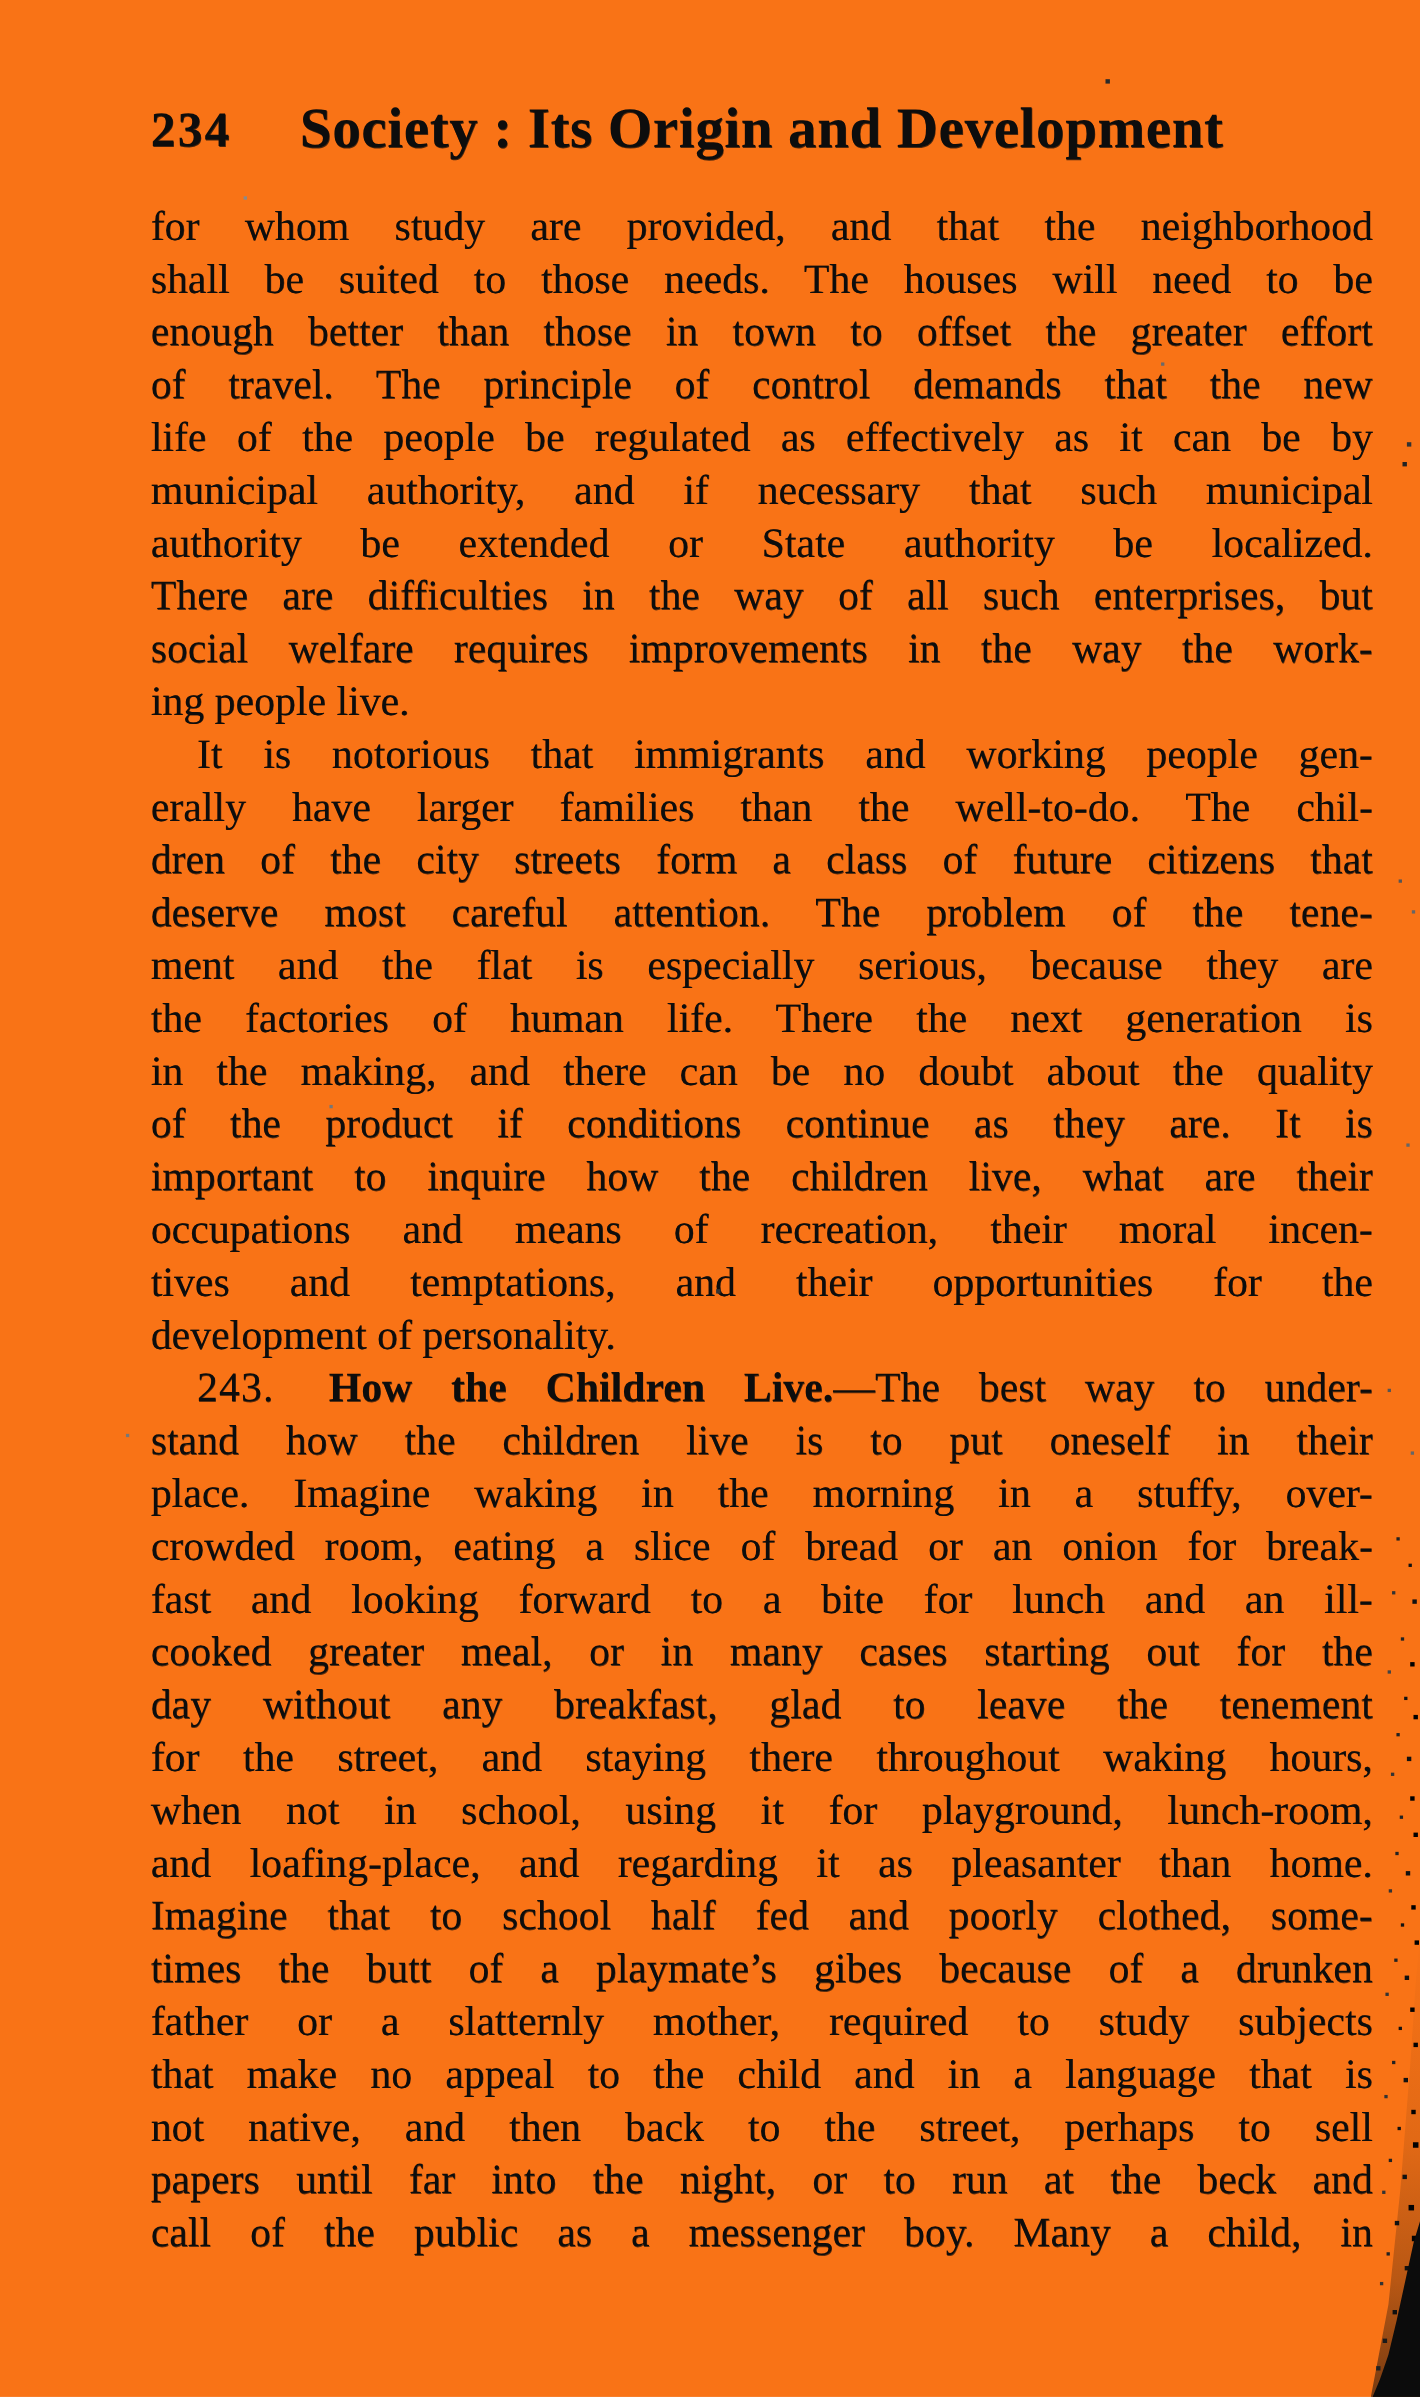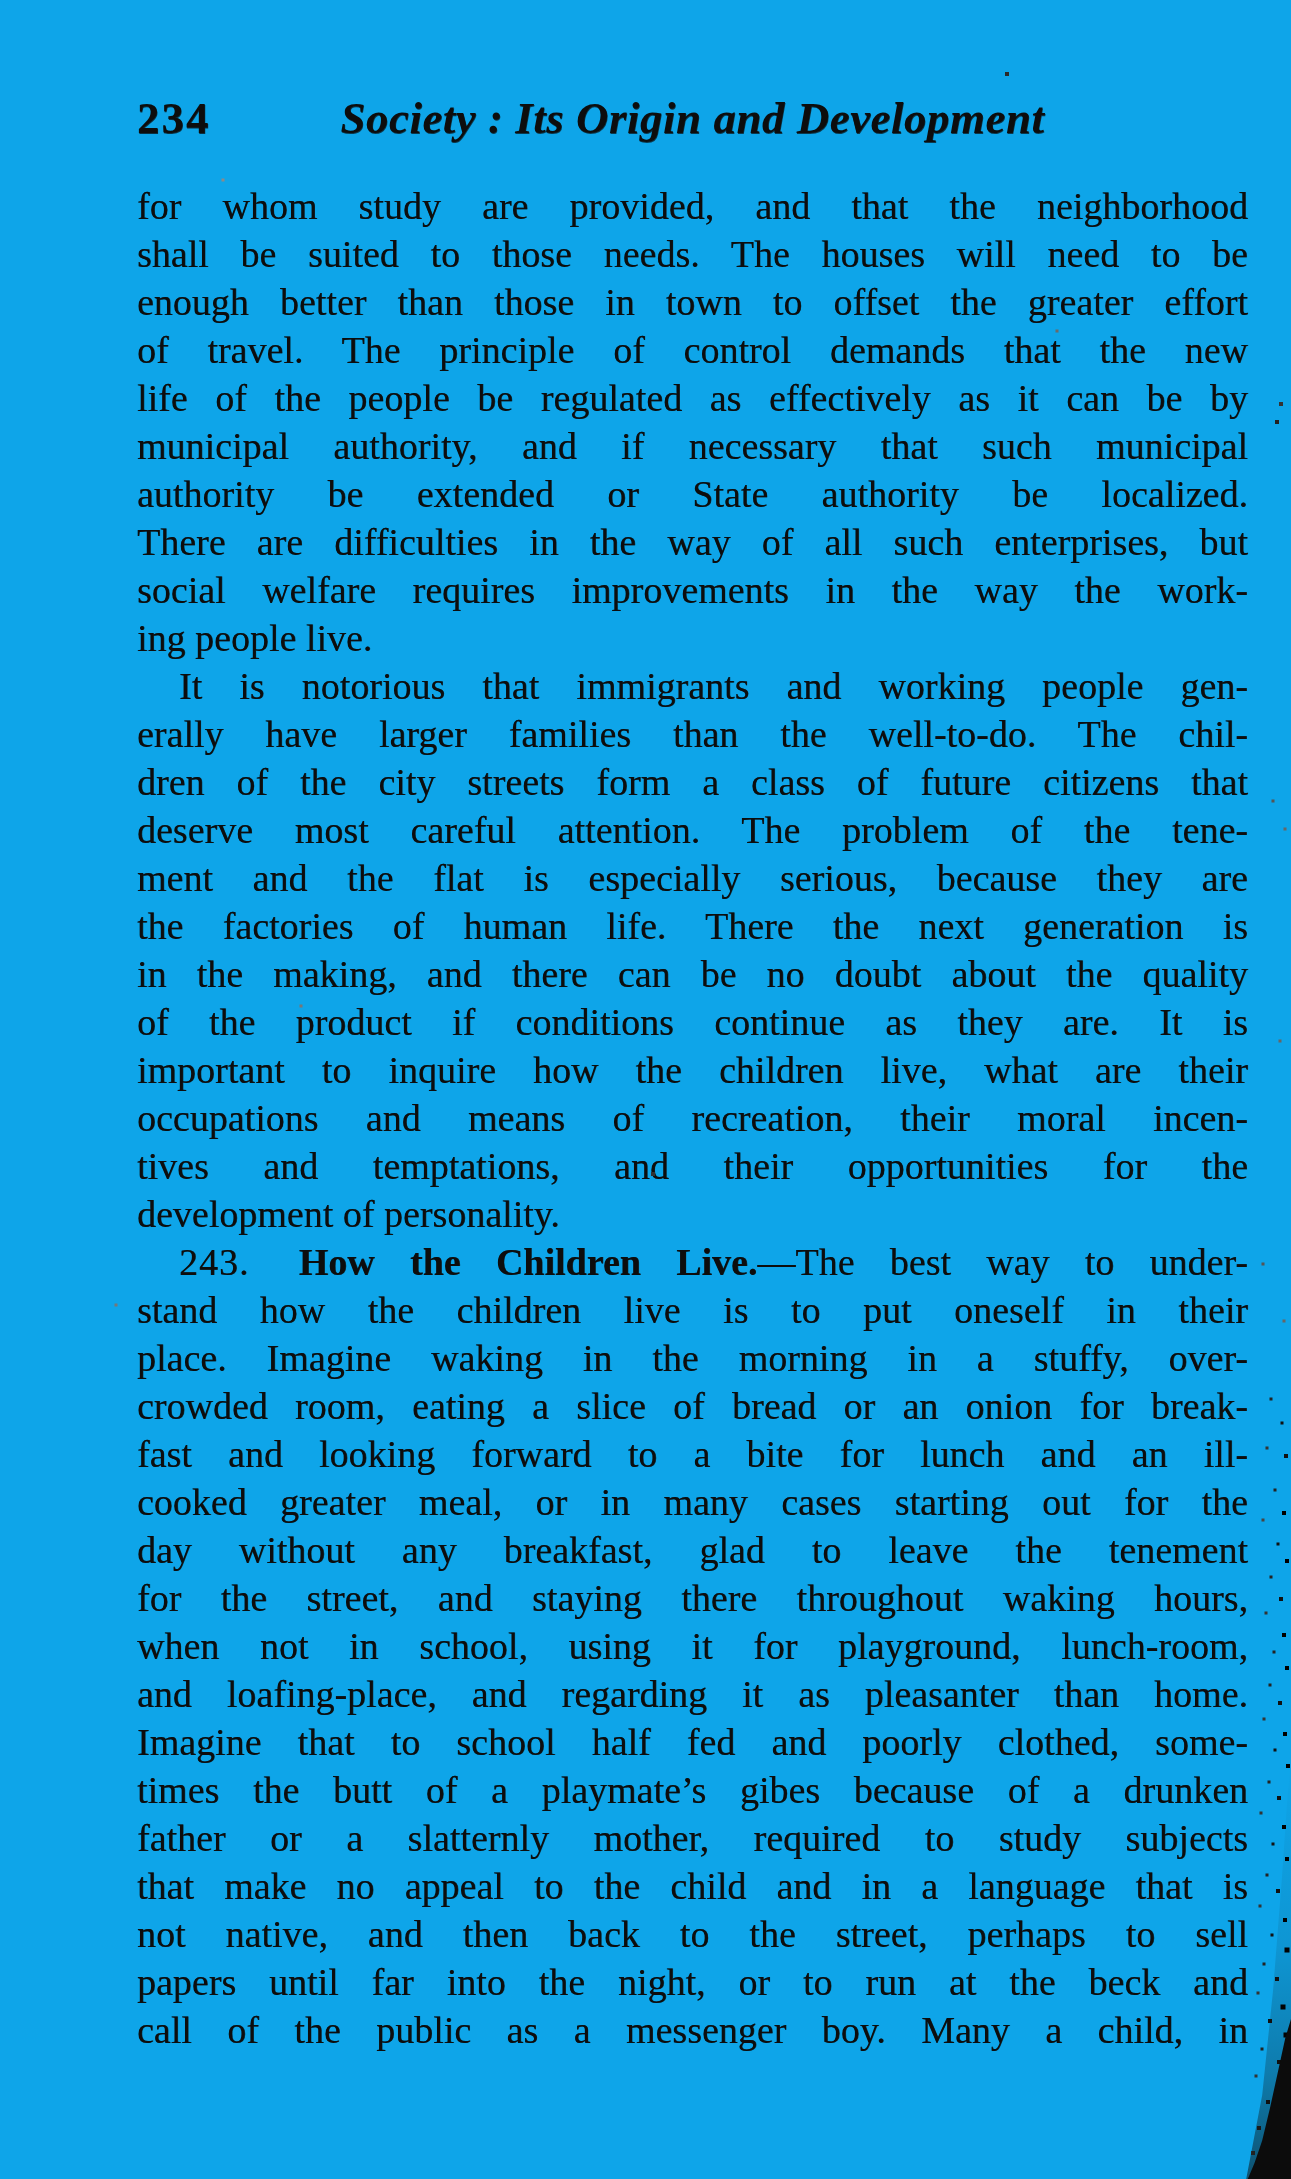--- a/index.html
+++ b/index.html
@@ -1,20 +1,20 @@
 <!DOCTYPE html>
 <html><head>
 <meta charset="utf-8">
 <style>
   html, body { margin: 0; padding: 0; background: #e8e8e8; }
   .page {
     position: relative;
     width: 1291px;
     height: 2179px;
-    background: #0ea5e9;
+    background: #f97316;
     overflow: hidden;
     color: #0d0d0d;
     font-family: "Liberation Serif", "DejaVu Serif", serif;
   }
   .page-header {
     position: absolute;
     left: 137px;
     top: 92px;
     width: 1111px;
     height: 52px;
@@ -25,22 +25,21 @@
     position: absolute;
     left: 0;
     top: 0;
     font-size: 45px;
     font-weight: bold;
     letter-spacing: 2px;
     text-shadow: 0.5px 0.5px 0 rgba(10,10,10,0.75);
   }
   .running-title {
     display: inline-block;
-    font-size: 45px;
-    font-style: italic;
+    font-size: 52px;
     font-weight: bold;
     letter-spacing: 0.5px;
     text-shadow: 0.5px 0.5px 0 rgba(10,10,10,0.7);
   }
   .page-body {
     position: absolute;
     left: 137px;
     top: 182px;
     width: 1111px;
   }

